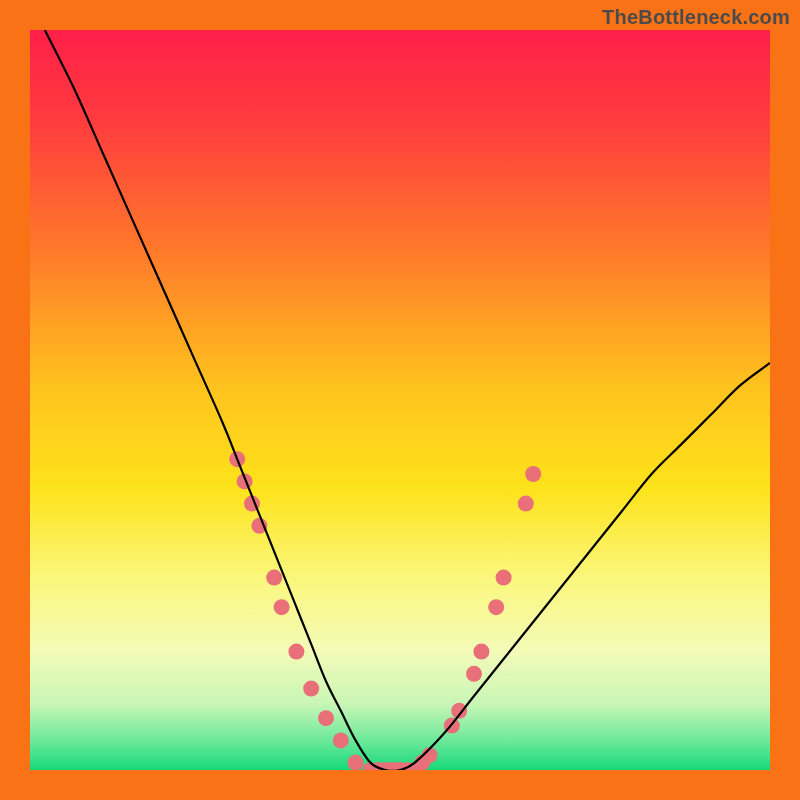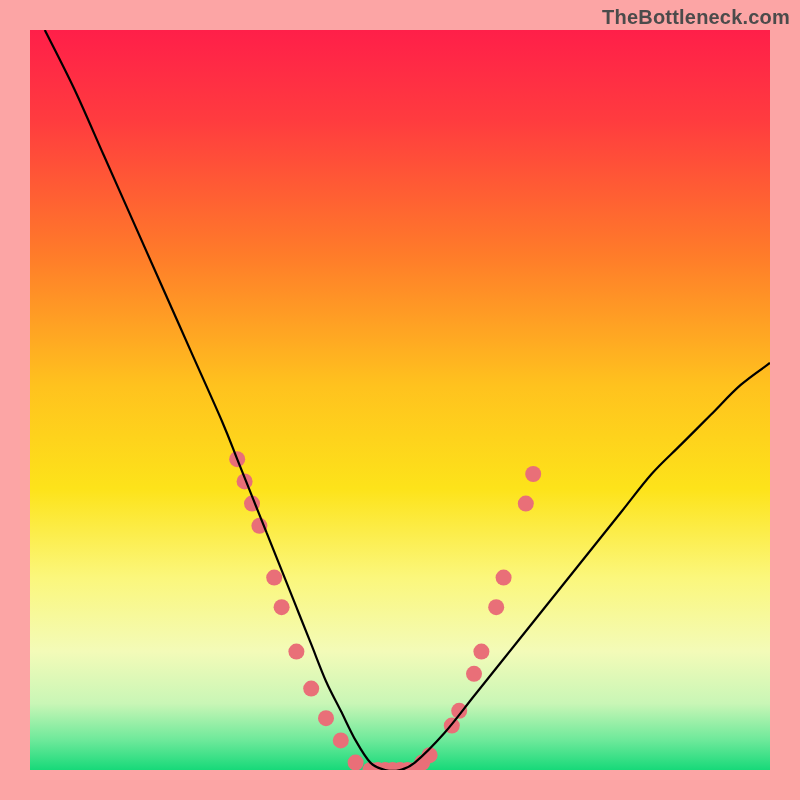--- a/index.html
+++ b/index.html
@@ -10,21 +10,21 @@
     height: 800px;
     position: relative;
     font-family: Arial, sans-serif;
   }
   .frame {
     position: absolute;
     top: 0;
     left: 0;
     width: 800px;
     height: 800px;
-    background: #fca5a5;
+    background: #f97316;
   }
   .plot {
     position: absolute;
     top: 30px;
     left: 30px;
     width: 740px;
     height: 740px;
     overflow: hidden;
   }
   .watermark {

